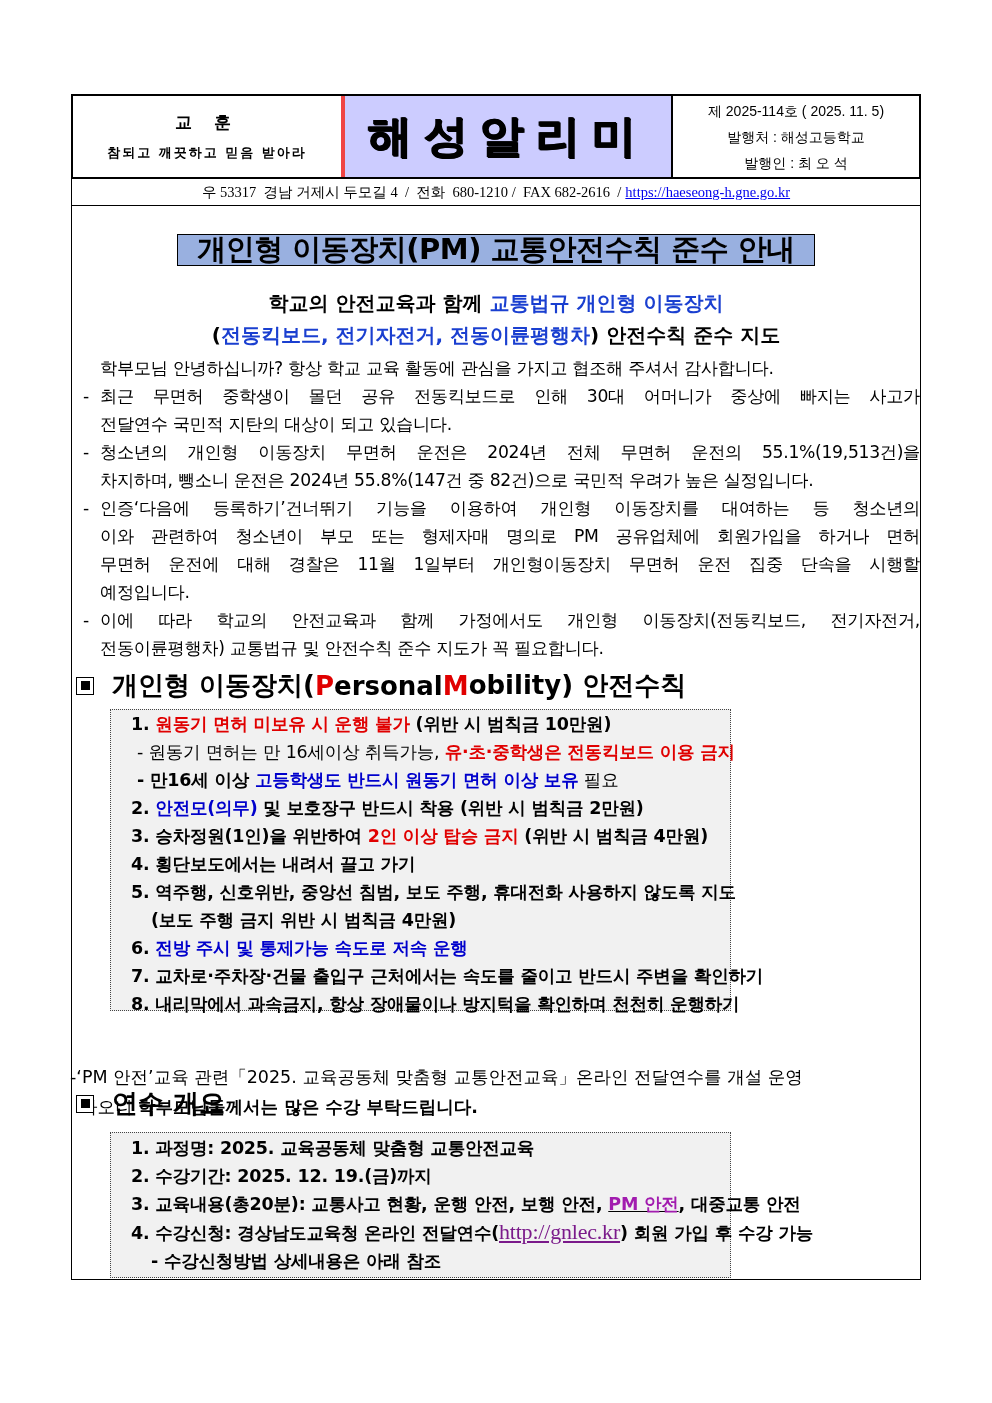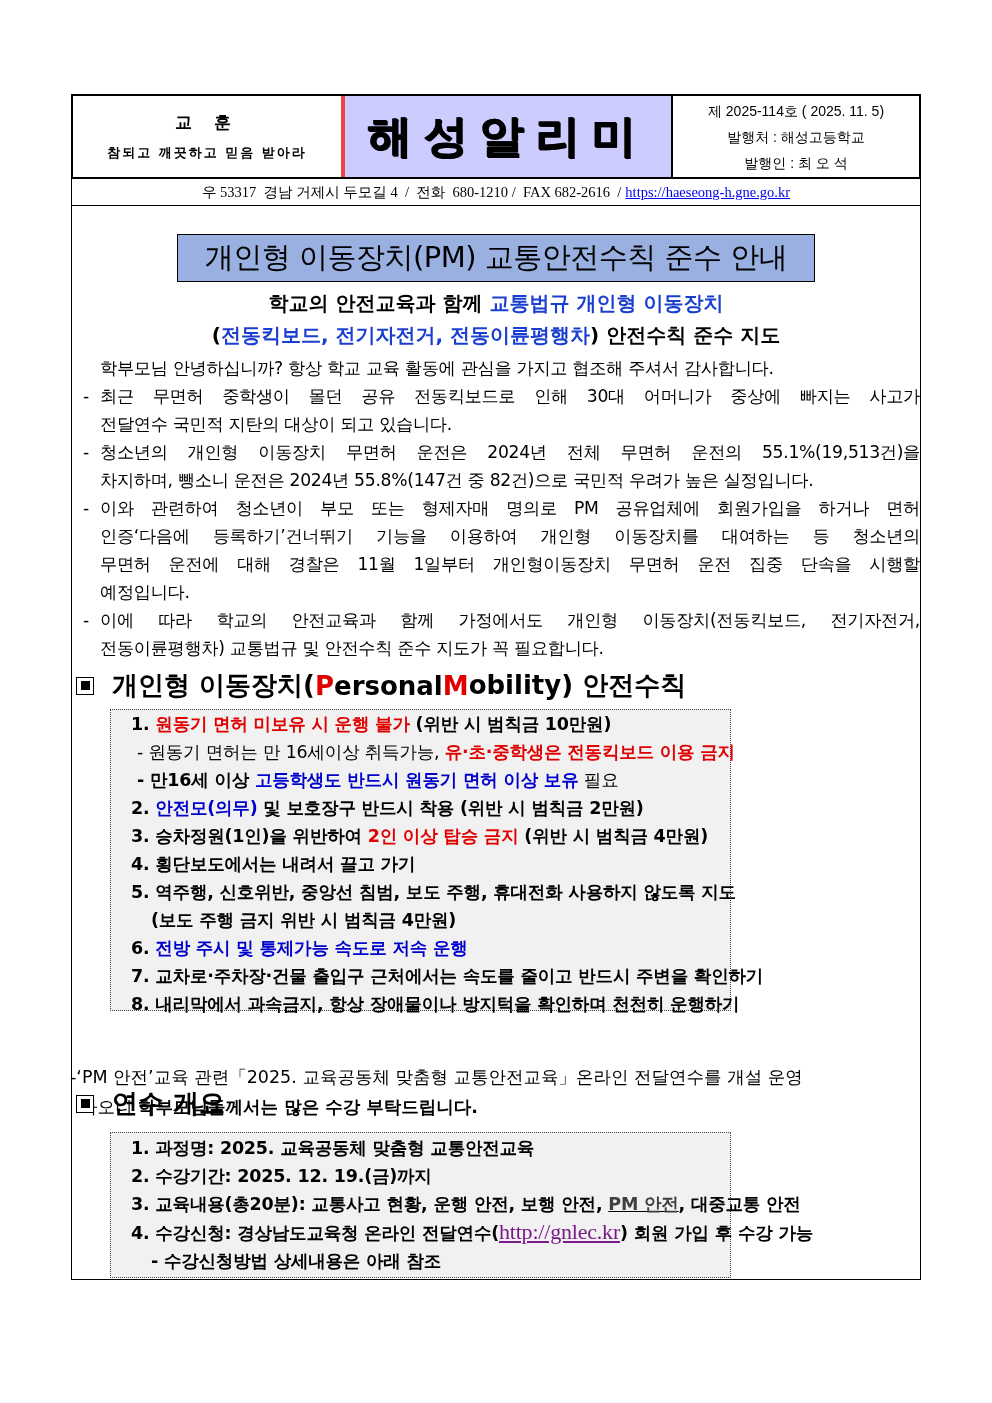--- a/index.html
+++ b/index.html
@@ -6,41 +6,41 @@
   body { width:992px; height:1403px; position:relative; font-family:"DejaVu Sans","Liberation Sans",sans-serif; color:#000; overflow:hidden; }
   .frame { position:absolute; left:71px; top:94px; width:850px; height:1186px; border:1.5px solid #000; border-top:none; box-sizing:border-box; }
   .hdr { position:absolute; left:71px; top:94px; width:850px; height:85px; border:2px solid #000; box-sizing:border-box; display:flex; }
   .hdr .c1 { width:268px; border-right:4px solid #ef4444; display:flex; flex-direction:column; align-items:center; justify-content:center; font-family:"DejaVu Serif","Liberation Serif",serif; }
   .hdr .c1 .motto-title { font-weight:bold; font-size:17px; letter-spacing:8px; margin-bottom:10px; }
   .hdr .c1 .motto { font-weight:bold; font-size:13px; letter-spacing:2px; }
   .hdr .c2 { width:326px; background:#ccccff; border-right:2px solid #000; display:flex; align-items:center; justify-content:center; font-family:"DejaVu Serif","Liberation Serif",serif; font-weight:900; font-size:44px; letter-spacing:12px; text-shadow:1px 1px 0 #000,-1px 0 0 #000, 0 1px 0 #000; }
   .hdr .c3 { flex:1; display:flex; flex-direction:column; align-items:center; justify-content:center; font-size:14px; line-height:26px; font-family:"Liberation Sans","DejaVu Sans",sans-serif; }
   .addr { position:absolute; left:71px; top:179px; width:850px; height:27px; border:1px solid #000; border-top:none; box-sizing:border-box; display:flex; align-items:center; justify-content:center; font-family:"Liberation Serif","DejaVu Serif",serif; font-size:14.5px; white-space:pre; }
   .addr a { color:#0000ee; text-decoration:underline; margin-left:4px; }
-  .title-box { position:absolute; left:177px; top:234px; width:638px; height:48px; background:#99b0e0; border:1.5px solid #000; box-sizing:border-box; display:flex; align-items:center; justify-content:center; font-weight:normal; font-size:29px; letter-spacing:-0.5px; }
+  .title-box { position:absolute; left:177px; top:234px; width:638px; height:32px; background:#99b0e0; border:1.5px solid #000; box-sizing:border-box; display:flex; align-items:center; justify-content:center; font-weight:bold; font-size:29px; letter-spacing:-0.5px; }
   .sub { position:absolute; left:71px; width:850px; text-align:center; font-size:20px; font-weight:bold; }
   .blue { color:#1a3fd0; }
   .red { color:#e00000; }
   .navy { color:#0000cc; }
   .body { position:absolute; left:80px; width:840px; font-size:17.2px; line-height:28px; letter-spacing:-0.3px; }
   .p { margin:0; }
   .ind { padding-left:20px; }
   .dash { position:relative; padding-left:20px; text-align:justify; text-align-last:justify; }
   .dash .lst { text-align-last:left; }
   .dash::before { content:"-"; position:absolute; left:3px; top:0; }
   .sec { position:absolute; left:76px; font-weight:bold; font-size:26px; display:flex; align-items:center; }
   .sq { width:18px; height:18px; border:1.5px solid #000; box-sizing:border-box; display:inline-flex; align-items:center; justify-content:center; margin-right:18px; background:#fff; }
   .sq::after { content:""; width:9px; height:9px; background:#000; }
   .box { position:absolute; left:110px; width:621px; background:#f1f1f1; border:1px dotted #444; box-sizing:border-box; padding:0 0 0 20px; font-weight:bold; font-size:17.5px; line-height:28px; letter-spacing:-0.2px; }
   .box .ln { white-space:nowrap; }
   .box .sub1 { padding-left:6px; }
   .box .sub2 { padding-left:20px; }
   .note { position:absolute; left:70px; width:840px; font-size:17.5px; line-height:30px;margin-top:44px; }
   .link-purple { color:#7a1a8a; text-decoration:underline; font-family:"Liberation Serif","DejaVu Serif",serif; font-weight:normal; font-size:22px; }
-  .u-blue { color:#404040; text-decoration:underline; text-decoration-color:#000; }
+  .u-blue { color:#a21caf; text-decoration:underline; text-decoration-color:#000; }
 </style>
 </head>
 <body>
 
 <div class="frame"></div>
 
 <div class="hdr">
   <div class="c1">
     <div class="motto-title">교 훈</div>
     <div class="motto">참되고 깨끗하고 믿음 받아라</div>
@@ -71,22 +71,22 @@
   <p class="p ind">학부모님 안녕하십니까? 항상 학교 교육 활동에 관심을 가지고 협조해 주셔서 감사합니다.</p>
   <div class="dash">
     <div>최근 무면허 중학생이 몰던 공유 전동킥보드로 인해 30대 어머니가 중상에 빠지는 사고가</div>
     <div class="lst">전달연수 국민적 지탄의 대상이 되고 있습니다.</div>
   </div>
   <div class="dash">
     <div>청소년의 개인형 이동장치 무면허 운전은 2024년 전체 무면허 운전의 55.1%(19,513건)을</div>
     <div class="lst">차지하며, 뺑소니 운전은 2024년 55.8%(147건 중 82건)으로 국민적 우려가 높은 실정입니다.</div>
   </div>
   <div class="dash">
+    <div>인증‘다음에 등록하기’건너뛰기 기능을 이용하여 개인형 이동장치를 대여하는 등 청소년의</div>
     <div>이와 관련하여 청소년이 부모 또는 형제자매 명의로 PM 공유업체에 회원가입을 하거나 면허</div>
-    <div>인증‘다음에 등록하기’건너뛰기 기능을 이용하여 개인형 이동장치를 대여하는 등 청소년의</div>
     <div>무면허 운전에 대해 경찰은 11월 1일부터 개인형이동장치 무면허 운전 집중 단속을 시행할</div>
     <div class="lst">예정입니다.</div>
   </div>
   <div class="dash">
     <div>이에 따라 학교의 안전교육과 함께 가정에서도 개인형 이동장치(전동킥보드, 전기자전거,</div>
     <div class="lst">전동이륜평행차) 교통법규 및 안전수칙 준수 지도가 꼭 필요합니다.</div>
   </div>
 </div>
 
 <div class="sec" style="top:668px;">

